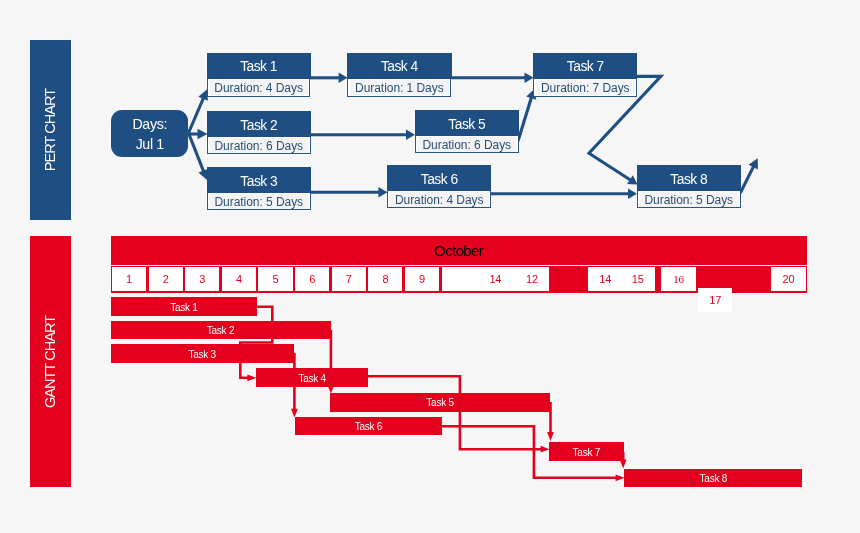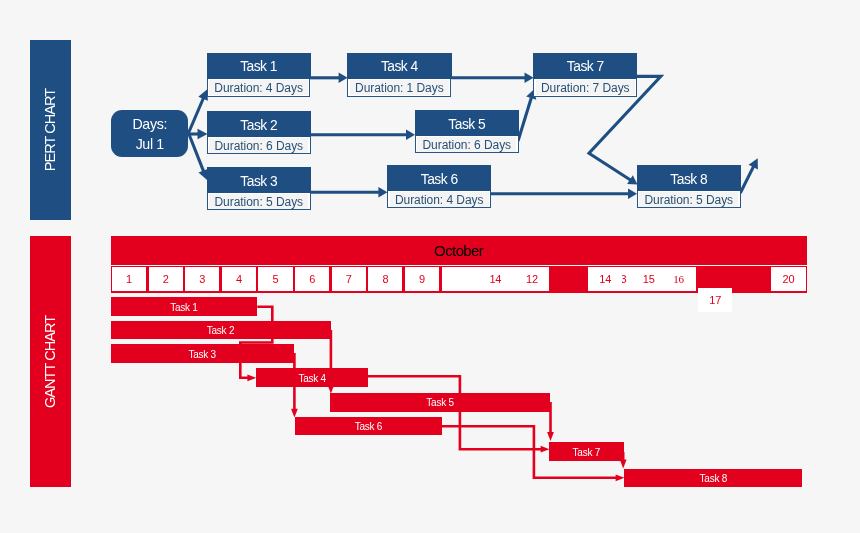--- a/index.html
+++ b/index.html
@@ -133,21 +133,21 @@
       <div class="day-cell" style="position: absolute; left: 147.86px; top: 1.3px; width: 34.14px; height: 23.9px;">5</div>
       <div class="day-cell" style="position: absolute; left: 184.5px; top: 1.3px; width: 34.14px; height: 23.9px;">6</div>
       <div class="day-cell" style="position: absolute; left: 221.14px; top: 1.3px; width: 34.14px; height: 23.9px;">7</div>
       <div class="day-cell" style="position: absolute; left: 257.78px; top: 1.3px; width: 34.14px; height: 23.9px;">8</div>
       <div class="day-cell" style="position: absolute; left: 294.42px; top: 1.3px; width: 34.14px; height: 23.9px;">9</div>
       <div class="day-cell" style="position: absolute; left: 331.06px; top: 1.3px; width: 34.14px; height: 23.9px; padding-left: 40px;">10</div>
       <div class="day-cell" style="position: absolute; left: 367.7px; top: 1.3px; width: 34.14px; height: 23.9px;">14</div>
       <div class="day-cell" style="position: absolute; left: 404.34px; top: 1.3px; width: 34.14px; height: 23.9px;">12</div>
       <div class="day-cell" style="position: absolute; left: 455px; top: 1.3px; width: 30px; height: 23.9px; margin-left: 40px;">13</div>
       <div class="day-cell" style="position: absolute; left: 477.62px; top: 1.3px; width: 34.14px; height: 23.9px; text-align: right;">14</div>
-      <div class="day-cell" style="position: absolute; left: 521px; top: 1.3px; width: 34.14px; height: 23.9px;">15</div>
+      <div class="day-cell" style="position: absolute; left: 510px; top: 1.3px; width: 34.14px; height: 23.9px;">15</div>
       <div class="day-cell" style="position: absolute; left: 550.9px; top: 1.3px; width: 34.14px; height: 23.9px; font-family: Liberation Serif, serif;">16</div>
       <div class="day-cell" style="position: absolute; left: 587.54px; top: 1.3px; width: 34.14px; height: 23.9px; margin-top: 21px;">17</div>
       <div class="day-cell" style="position: absolute; left: 660px; top: 1.3px; width: 15px; height: 23.9px;">18</div>
       <div class="day-cell" style="position: absolute; left: 660.82px; top: 1.3px; width: 34.14px; height: 23.9px;">20</div>
     </div>
   <svg class="overlay" id="gantt-arrows" viewBox="0 0 860 533">
     <g fill="#e3001e" stroke="#e3001e" stroke-width="2.6" stroke-linecap="butt" stroke-linejoin="miter">
 
       <path d="M257.3 306.8 L272.3 306.8 L272.3 342.5 L240.3 342.5 L240.3 377.8 L249.4 377.8" fill="none"></path>
       <polygon stroke="none" points="256.2,377.8 247.4,381.2 247.4,374.4"></polygon>

